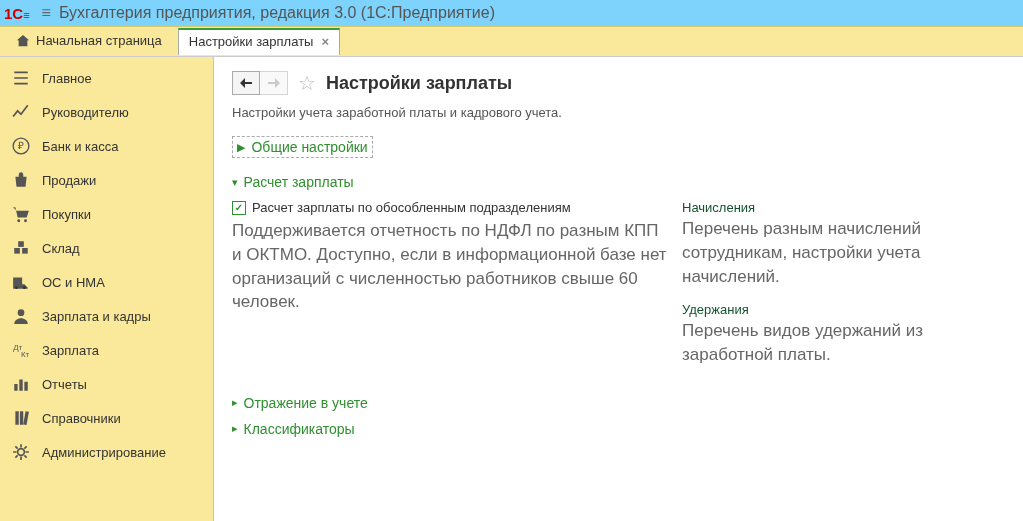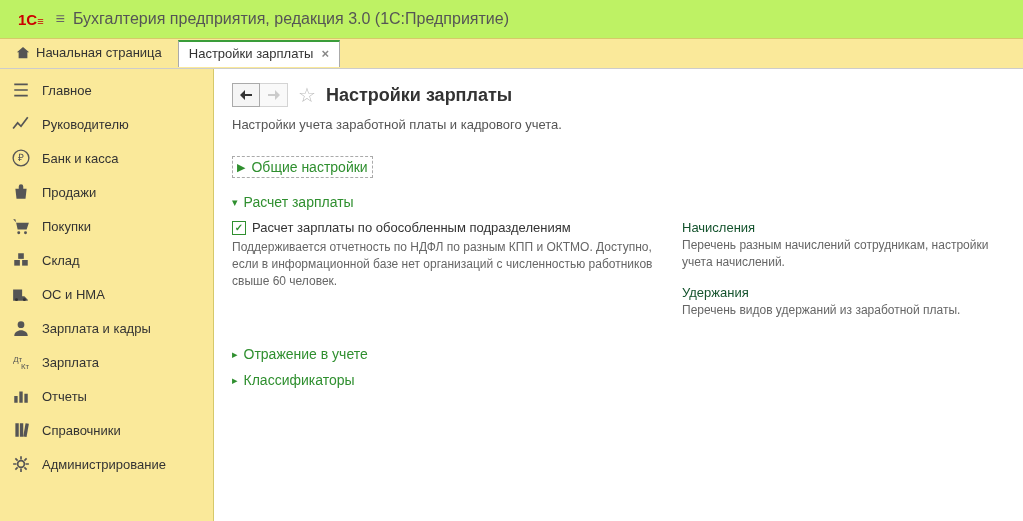--- a/index.html
+++ b/index.html
@@ -1,17 +1,17 @@
 <!DOCTYPE html>
 <html><head>
 <meta charset="utf-8">
 <style>
   * { box-sizing: border-box; margin: 0; padding: 0; }
   body { font-family: Arial, sans-serif; font-size: 13px; color: #333; background: #fff; width: 1023px; height: 521px; overflow: hidden; }
-  .titlebar { background: #bef264; height: 39px; display: flex; align-items: center; padding: 0 18px; border-bottom: 1px solid #d6c96a; }
+  .titlebar { background: #7dd3fc; height: 27px; display: flex; align-items: center; padding: 0 4px; border-bottom: 1px solid #d6c96a; }
   .logo { font-weight: bold; color: #c00; font-size: 15px; margin-right: 4px; }
   .logo-e { color: #c00; font-size: 11px; }
   .hamburger { margin: 0 8px; cursor: pointer; font-size: 16px; color: #666; }
   .title-text { color: #555; font-size: 16px; }
   .tabs { background: #fae99a; height: 30px; display: flex; align-items: flex-start; padding-left: 4px; border-bottom: 1px solid #ccc; }
   .tab-home { display: flex; align-items: center; padding: 6px 12px; color: #333; cursor: pointer; }
   .tab-home svg { margin-right: 6px; }
   .tab { background: #fff; border: 1px solid #aaa; border-bottom: none; padding: 5px 10px 6px; margin-left: 4px; display: flex; align-items: center; cursor: pointer; position: relative; top: 1px; }
   .tab.active { border-top: 2px solid #3a9d3a; padding-top: 4px; }
   .tab-close { margin-left: 8px; color: #888; cursor: pointer; font-weight: bold; }
@@ -19,30 +19,30 @@
   .sidebar { width: 214px; background: #fae99a; border-right: 1px solid #d6c96a; padding-top: 4px; }
   .sb-item { display: flex; align-items: center; padding: 8px 12px; cursor: pointer; color: #333; }
   .sb-item svg, .sb-item .ico { width: 18px; height: 18px; margin-right: 12px; flex-shrink: 0; }
   .main { flex: 1; padding: 14px 18px; overflow: auto; }
   .main-header { display: flex; align-items: center; margin-bottom: 10px; }
   .nav-btn { width: 28px; height: 24px; border: 1px solid #aaa; background: #f5f5f5; display: flex; align-items: center; justify-content: center; cursor: pointer; }
   .nav-btn + .nav-btn { border-left: none; }
   .nav-btn.disabled { opacity: 0.5; cursor: default; }
   .star { margin: 0 10px; color: #bbb; font-size: 20px; cursor: pointer; }
   .page-title { font-size: 18px; font-weight: bold; color: #333; }
-  .page-sub { color: #555; margin-bottom: 14px; }
+  .page-sub { color: #555; margin-bottom: 6px; }
   .section-head { color: #2f8f2f; font-size: 14px; margin: 10px 0 6px; cursor: pointer; display: flex; align-items: center; }
   .section-head.boxed { border: 1px dashed #aaa; padding: 2px 4px; display: inline-flex; }
   .chev { margin-right: 6px; font-size: 11px; }
   .columns { display: flex; }
   .col-l { width: 440px; }
   .col-r { flex: 1; padding-left: 10px; }
   .chk-row { display: flex; align-items: center; margin: 4px 0; }
   .chk { width: 14px; height: 14px; border: 1px solid #2f8f2f; display: inline-flex; align-items: center; justify-content: center; margin-right: 6px; color: #2f8f2f; font-size: 10px; font-weight: bold; }
-  .hint { color: #666; font-size: 12px; line-height: 1.4; margin-top: 2px; }
+  .hint { color: #666; font-size: 17px; line-height: 1.4; margin-top: 2px; }
   .link { color: #14532d; cursor: pointer; margin-top: 4px; display: inline-block; }
   .col-r .hint { margin-bottom: 10px; }
 </style>
 </head>
 <body>
 
 <div class="titlebar">
   <span class="logo">1C<span class="logo-e">≡</span></span>
   <span class="hamburger">≡</span>
   <span class="title-text">Бухгалтерия предприятия, редакция 3.0  (1С:Предприятие)</span>

